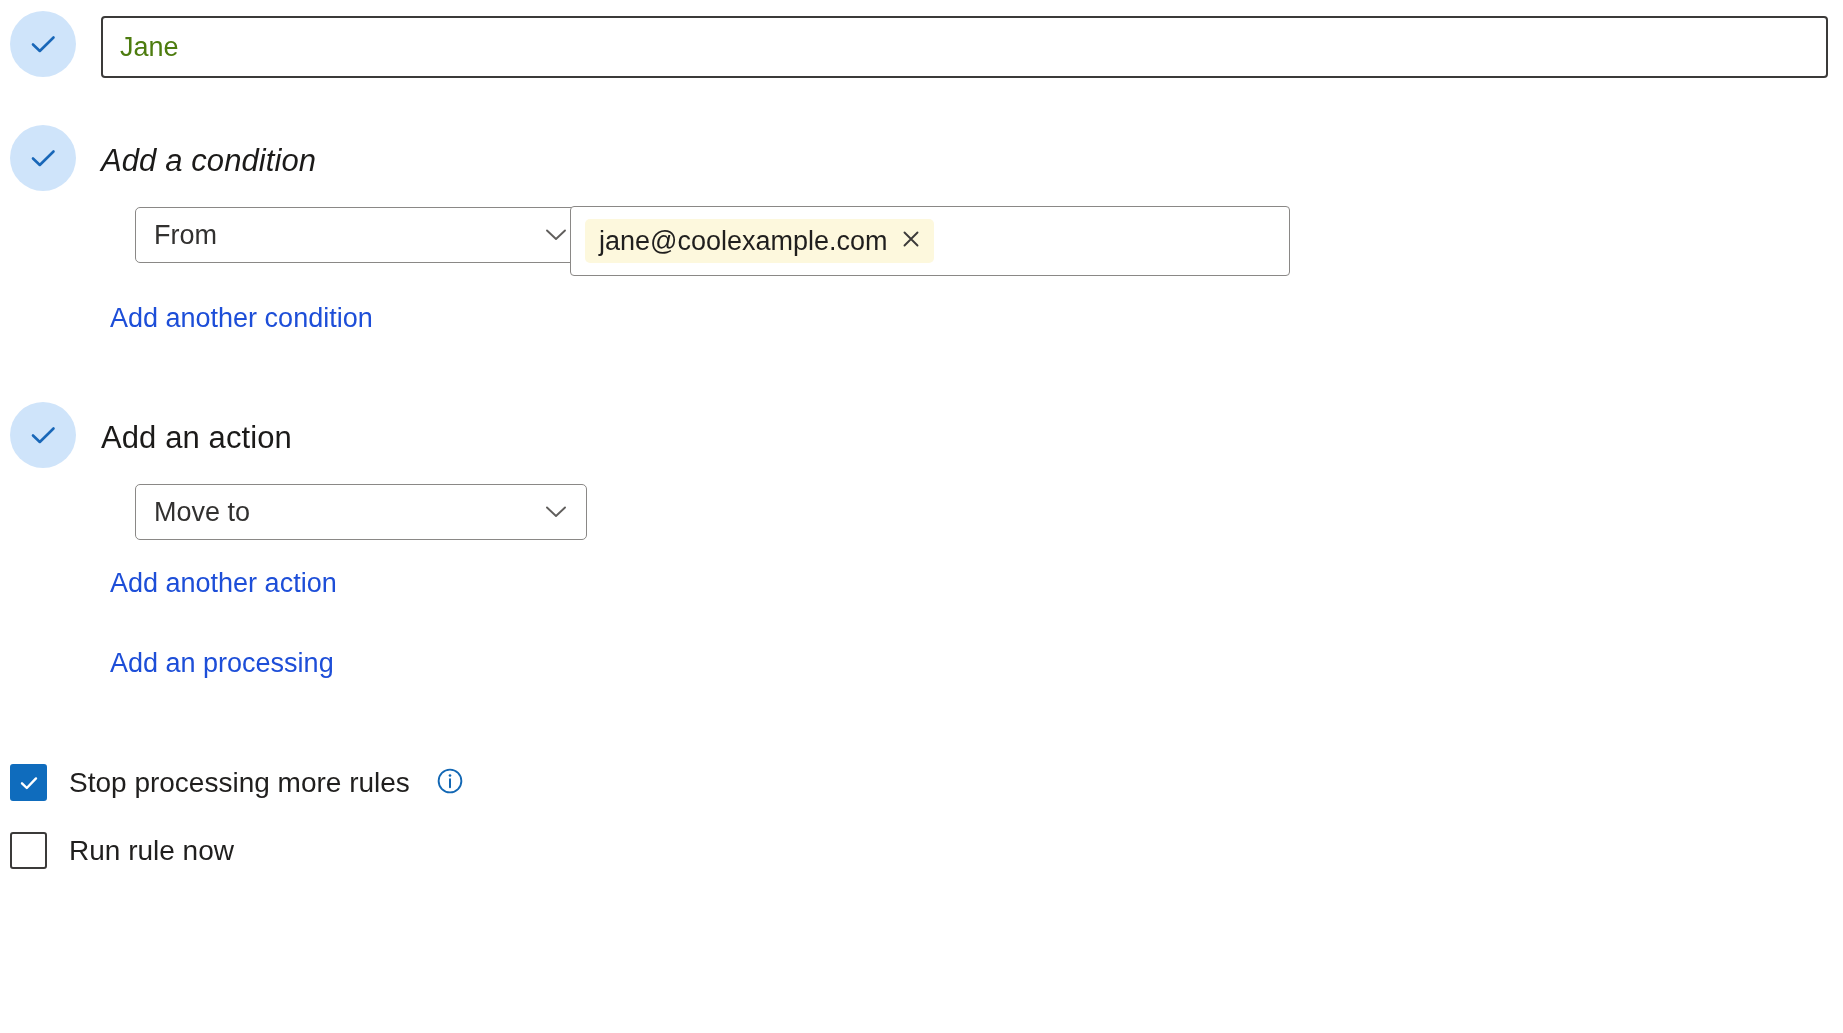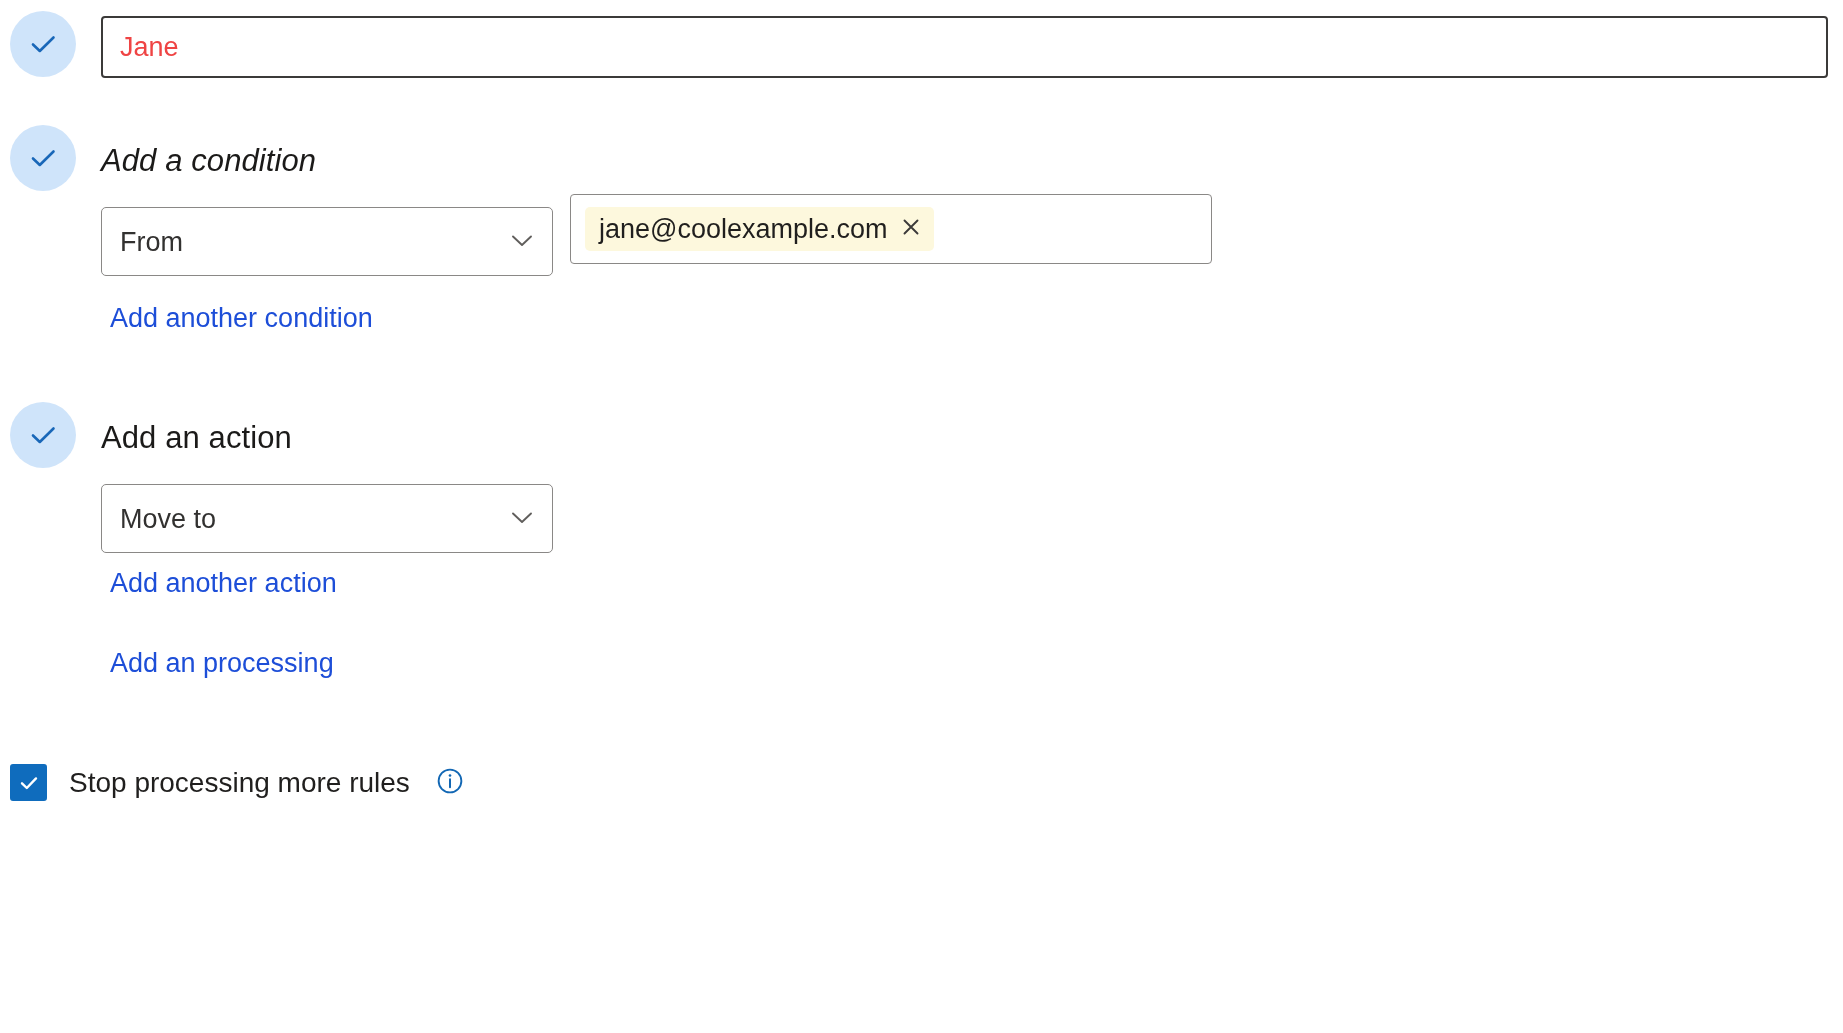--- a/index.html
+++ b/index.html
@@ -47,48 +47,49 @@
     left: 101px;
     top: 5px;
     width: 1727px;
     height: 62px;
     box-sizing: border-box;
     border: 2px solid #3b3a39;
     border-radius: 4px;
     background: #ffffff;
     font-family: "Liberation Sans", sans-serif;
     font-size: 27px;
-    color: #ef4444;
+    color: #4d7c0f;
     padding: 0 17px;
     outline: none;
   }
 
   
   .section-title {
     position: absolute;
     font-size: 31px;
     font-weight: 400;
     color: #1b1a19;
     letter-spacing: 0.1px;
     white-space: nowrap;
   }
 
   
   .combo {
     position: absolute;
     box-sizing: border-box;
-    height: 69px;
+    height: 56px;
     border: 1.6px solid #8a8886;
     border-radius: 5px;
     background: #ffffff;
     display: flex;
     align-items: center;
     padding: 1px 16px 0 18px;
     cursor: pointer;
     user-select: none;
+    margin-left: 34px;
   }
   .combo .combo-label {
     font-size: 27px;
     color: #323130;
     white-space: nowrap;
     flex: 1 1 auto;
     overflow: hidden;
     text-overflow: ellipsis;
   }
   .combo .chev {
@@ -210,21 +211,21 @@
 
   <div class="combo" style="left:101px; top:207px; width:452px;">
     <span class="combo-label">From</span>
     <span class="chev">
       <svg width="28" height="28" viewBox="0 0 28 28" aria-hidden="true">
         <path d="M5 10.5 L14 19 L23 10.5" fill="none" stroke="#605e5c" stroke-width="1.9" stroke-linecap="round" stroke-linejoin="round"></path>
       </svg>
     </span>
   </div>
 
-  <div class="token-field" style="left:570px; top:194px; width:642px; height:70px;">
+  <div class="token-field" style="left:570px; top:206px; width:720px; height:70px;">
     <span class="token" style="border-color:#f0c929;">
       <span class="token-text">jane@coolexample.com</span>
       <span class="token-remove">
         <svg width="22" height="22" viewBox="0 0 22 22" aria-hidden="true">
           <path d="M4.5 4.5 L17.5 17.5 M17.5 4.5 L4.5 17.5" fill="none" stroke="#3b3a39" stroke-width="1.9" stroke-linecap="round"></path>
         </svg>
       </span>
     </span>
   </div>
 
@@ -261,14 +262,18 @@
     <span class="check-label">Stop processing more rules</span>
     <span class="info-icon">
       <svg width="30" height="30" viewBox="0 0 24 24" aria-hidden="true">
         <circle cx="12" cy="12" r="9.1" fill="none" stroke="#1267b4" stroke-width="1.5"></circle>
         <circle cx="12" cy="7.6" r="1.05" fill="#1267b4"></circle>
         <path d="M12 10.6 v6.4" fill="none" stroke="#1267b4" stroke-width="1.6" stroke-linecap="round"></path>
       </svg>
     </span>
   </div>
 
+  <div class="check-row" style="left:10px; top:808px;">
+    <span class="cb unchecked"></span>
+    <span class="check-label">Run rule now</span>
+  </div>
 
 </div>
 
 </body></html>

